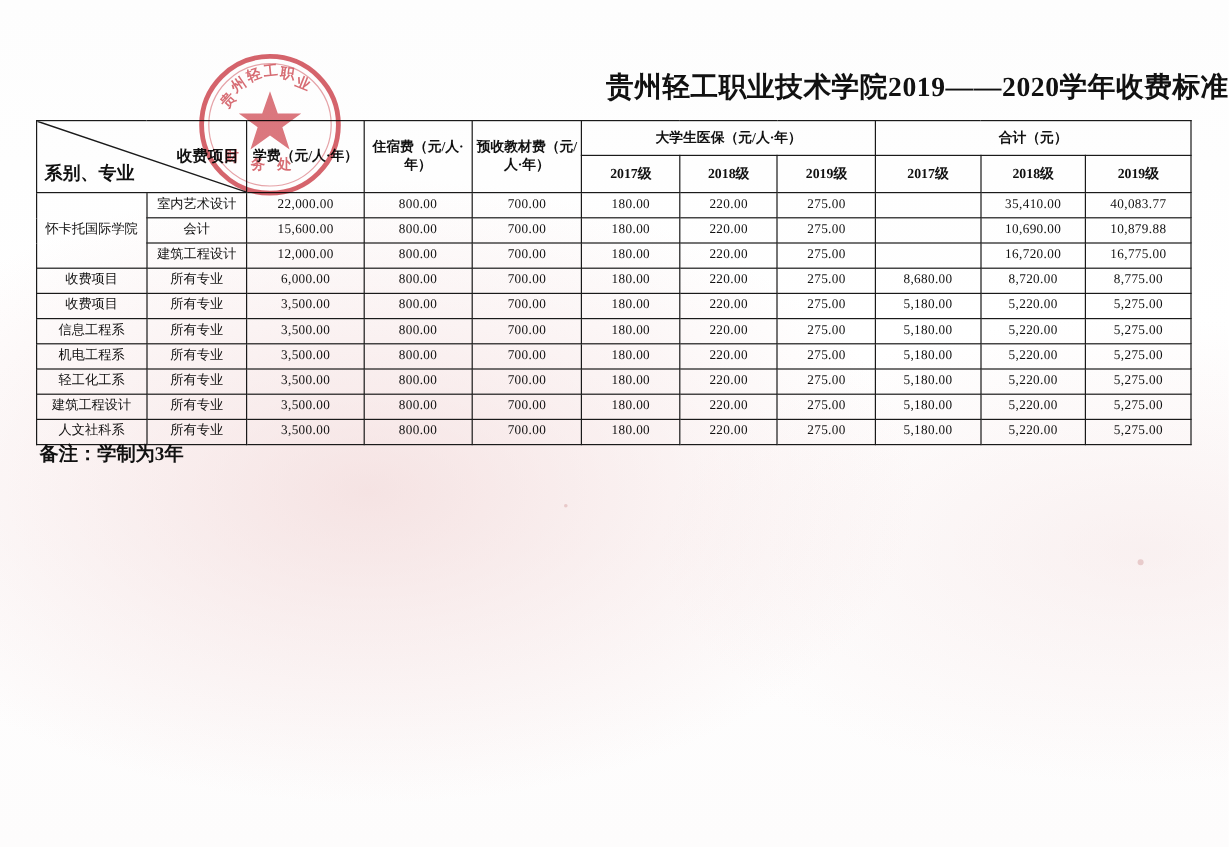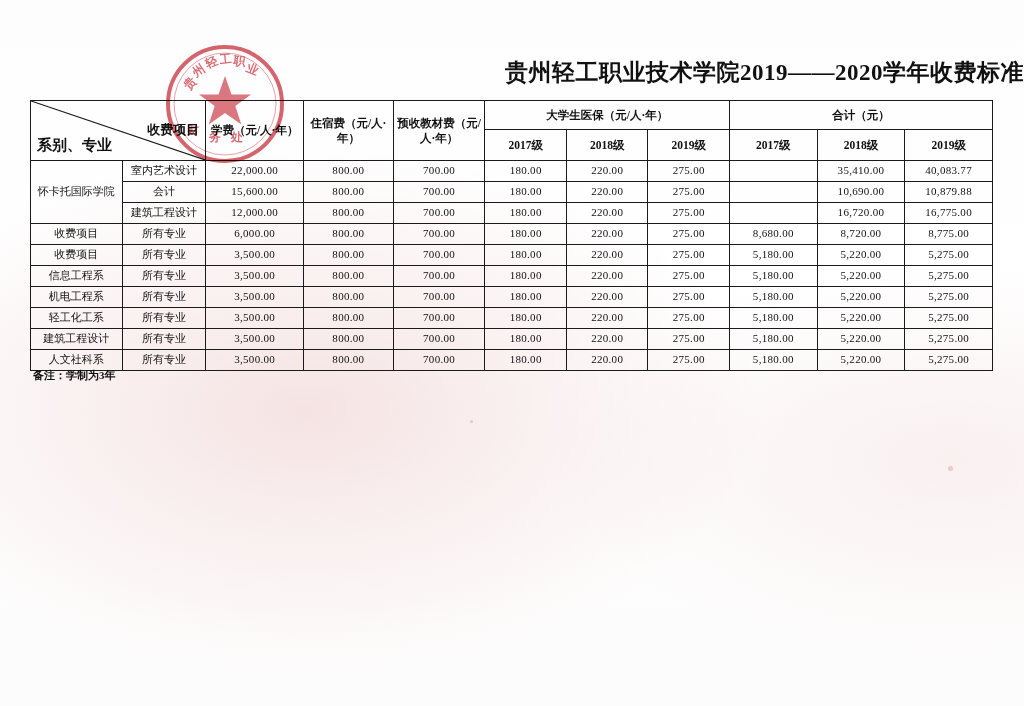--- a/index.html
+++ b/index.html
@@ -102,21 +102,21 @@
     right: 6px;
     top: 21px;
     font-size: 13px;
     font-weight: bold;
   }
   .note {
     position: absolute;
     left: 33px;
     top: 368px;
     font-family: "Liberation Serif", serif;
-    font-size: 11px;
+    font-size: 16px;
     font-weight: bold;
     color: #111;
   }
   
   .seal {
     position: absolute;
     left: 163px;
     top: 42px;
     width: 124px;
     height: 124px;

